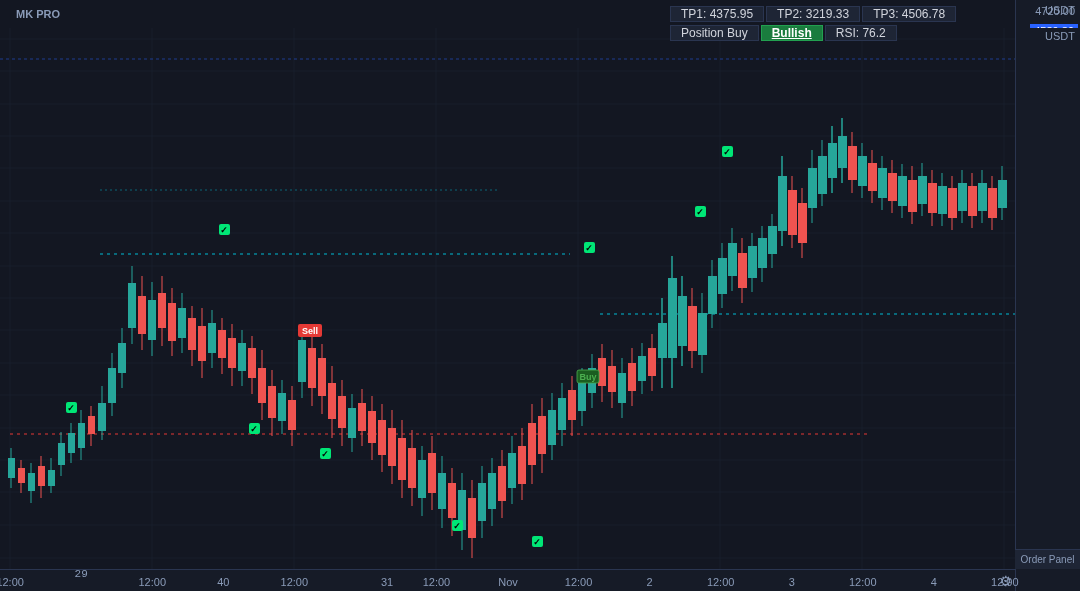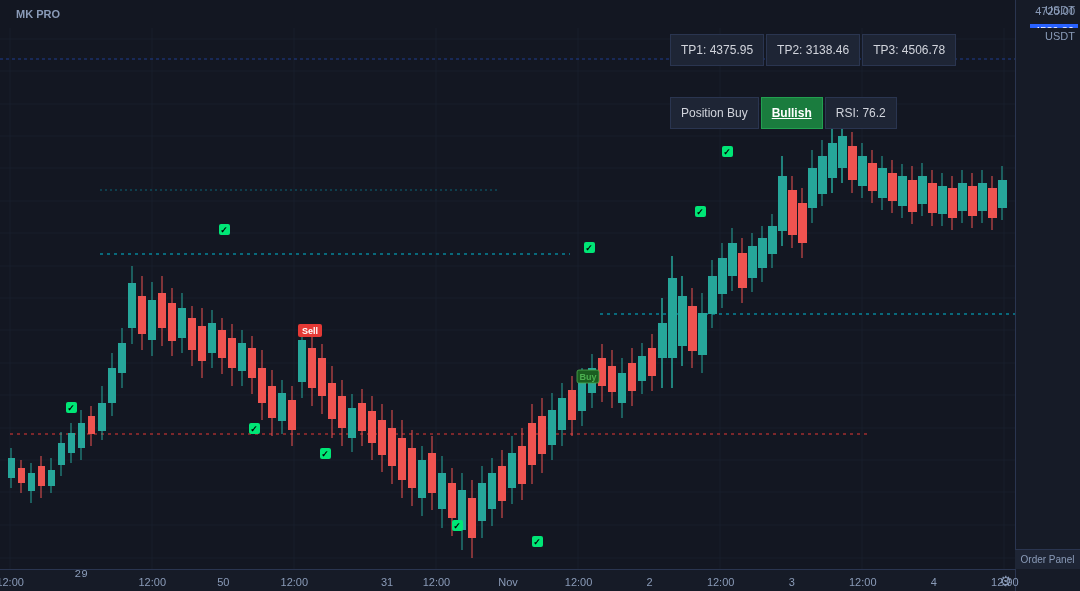--- a/index.html
+++ b/index.html
@@ -39,25 +39,24 @@
       gap: 3px;
       z-index: 20;
     }
     .info-row {
       display: flex;
       gap: 2px;
     }
     .info-cell {
       background: #1e2535;
       border: 1px solid #2a3550;
-      padding: 8px 10px;
+      padding: 0 10px;
       font-size: 12px;
       color: #d1d4dc;
       white-space: nowrap;
-      margin-top: 28px;
     }
     .info-cell.green-bg {
       background: #1a7c3e;
       border-color: #22a050;
       color: #fff;
       font-weight: bold;
       text-decoration: underline;
     }
 
     
@@ -134,21 +133,21 @@
 </div>
 
 <div id="info-panel">
   <div class="info-row">
     <div class="info-cell">
       <span>TP1:</span>
       <span>4375.95</span>
     </div>
     <div class="info-cell">
       <span>TP2:</span>
-      <span>3138.46</span>
+      <span>3219.33</span>
     </div>
     <div class="info-cell">
       <span>TP3:</span>
       <span>4506.78</span>
     </div>
   </div>
   <div class="info-row">
     <div class="info-cell">Position Buy</div>
     <div class="info-cell green-bg">Bullish</div>
     <div class="info-cell">
@@ -177,21 +176,21 @@
     <div style="position: absolute; right: 5px; font-size: 11px; color: rgb(138, 155, 184); top: 459.85px; transform: translateY(-50%);">4160.00</div>
     <div style="position: absolute; right: 5px; font-size: 11px; color: rgb(138, 155, 184); top: 486.9px; transform: translateY(-50%);">4120.00</div>
     <div style="position: absolute; right: 5px; font-size: 11px; color: rgb(138, 155, 184); top: 513.95px; transform: translateY(-50%);">4080.00</div>
     <div style="position: absolute; right: 2px; font-size: 11px; color: rgb(255, 255, 255); background: rgb(41, 98, 255); padding: 1px 4px; top: 5.1756%; transform: translateY(-50%); white-space: nowrap;">4589.89</div>
   </div>
 
 <div id="time-axis">
     <div style="position: absolute; bottom: 3px; font-size: 11px; color: rgb(138, 155, 184); left: 10.15px; transform: translateX(-50%);">12:00</div>
     <div style="position: absolute; bottom: 11px; font-size: 11px; color: rgb(138, 155, 184); left: 81.2px; transform: translateX(-50%); font-family: Liberation Mono, monospace;">29</div>
     <div style="position: absolute; bottom: 3px; font-size: 11px; color: rgb(138, 155, 184); left: 152.25px; transform: translateX(-50%);">12:00</div>
-    <div style="position: absolute; bottom: 3px; font-size: 11px; color: rgb(138, 155, 184); left: 223.3px; transform: translateX(-50%);">50</div>
+    <div style="position: absolute; bottom: 3px; font-size: 11px; color: rgb(138, 155, 184); left: 223.3px; transform: translateX(-50%);">40</div>
     <div style="position: absolute; bottom: 3px; font-size: 11px; color: rgb(138, 155, 184); left: 294.35px; transform: translateX(-50%);">12:00</div>
     <div style="position: absolute; bottom: 3px; font-size: 11px; color: rgb(138, 155, 184); left: 366px; transform: translateX(-50%); margin-left: 21px;">31</div>
     <div style="position: absolute; bottom: 3px; font-size: 11px; color: rgb(138, 155, 184); left: 436.45px; transform: translateX(-50%);">12:00</div>
     <div style="position: absolute; bottom: 3px; font-size: 11px; color: rgb(138, 155, 184); left: 508px; transform: translateX(-50%);">Nov</div>
     <div style="position: absolute; bottom: 3px; font-size: 11px; color: rgb(138, 155, 184); left: 578.55px; transform: translateX(-50%);">12:00</div>
     <div style="position: absolute; bottom: 3px; font-size: 11px; color: rgb(138, 155, 184); left: 649.6px; transform: translateX(-50%);">2</div>
     <div style="position: absolute; bottom: 3px; font-size: 11px; color: rgb(138, 155, 184); left: 720.65px; transform: translateX(-50%);">12:00</div>
     <div style="position: absolute; bottom: 3px; font-size: 11px; color: rgb(138, 155, 184); left: 791.7px; transform: translateX(-50%);">3</div>
     <div style="position: absolute; bottom: 3px; font-size: 11px; color: rgb(138, 155, 184); left: 862.75px; transform: translateX(-50%);">12:00</div>
     <div style="position: absolute; bottom: 3px; font-size: 11px; color: rgb(138, 155, 184); left: 933.8px; transform: translateX(-50%);">4</div>

